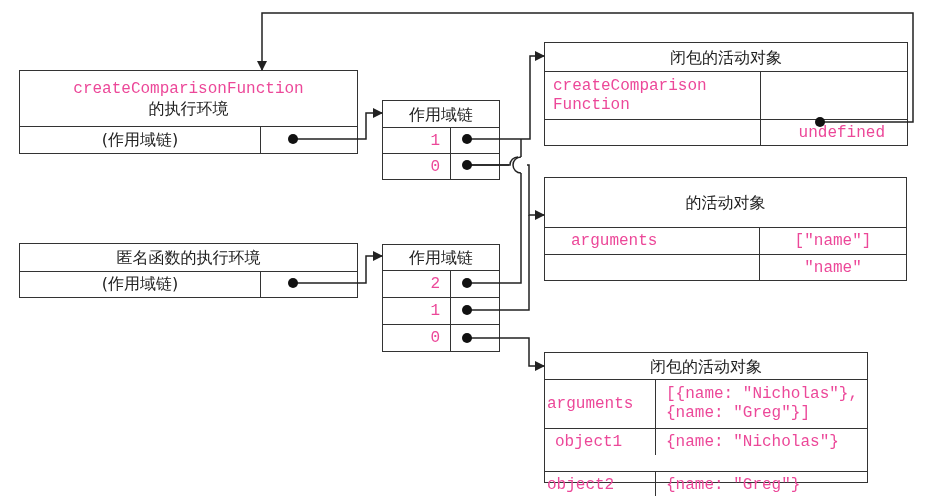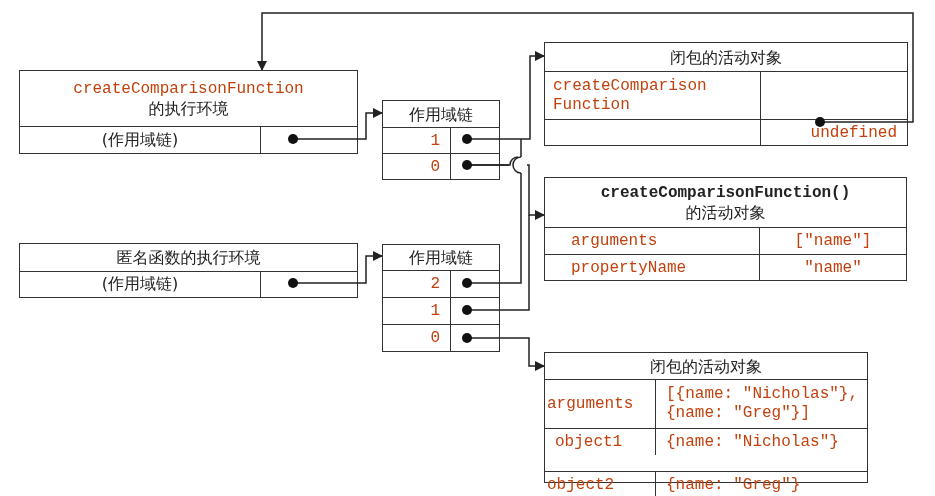--- a/index.html
+++ b/index.html
@@ -2,21 +2,21 @@
 <html><head>
 <meta charset="utf-8">
 <style>
   html, body { margin: 0; padding: 0; background: #ffffff; }
   body { width: 935px; height: 496px; position: relative; overflow: hidden;
          font-family: "Liberation Serif", "DejaVu Serif", serif; color: #222; }
   .box { position: absolute; border: 1.5px solid #333; box-sizing: border-box; background: #fff; }
   .row { position: absolute; left: 0; right: 0; border-top: 1.5px solid #333; box-sizing: border-box; }
   .cell { position: absolute; top: 0; bottom: 0; box-sizing: border-box; display: flex; align-items: center; }
   .vsep { border-left: 1.5px solid #333; }
-  .mono { font-family: "Liberation Mono", "DejaVu Sans Mono", monospace; font-size: 16px; color: #c2410c; }
+  .mono { font-family: "Liberation Mono", "DejaVu Sans Mono", monospace; font-size: 16px; color: #ec4899; }
   .cjk { font-family: "DejaVu Sans", "Liberation Sans", sans-serif; font-size: 16px; color: #222; }
   .hdr { position: absolute; left: 0; right: 0; top: 0; display: flex; flex-direction: column;
          align-items: center; justify-content: center; text-align: center; line-height: 19px; }
   .bold { font-weight: bold; color: #222; }
   .center { justify-content: center; }
   .right { justify-content: flex-end; padding-right: 10px; }
   .left { justify-content: flex-start; padding-left: 8px; }
   svg.wires { position: absolute; left: 0; top: 0; pointer-events: none; }
 </style>
 </head>
@@ -72,35 +72,33 @@
 <div class="box" style="left:544px; top:42px; width:364px; height:104px;">
   <div class="hdr cjk" style="height:28px;">闭包的活动对象</div>
   <div class="row" style="top:28px; height:48px;">
     <div class="cell mono left" style="left:0; width:215px; flex-direction:column; align-items:flex-start; justify-content:center; line-height:19px;">
       <span>createComparison</span>
       <span>Function</span>
     </div>
     <div class="cell vsep" style="left:215px; right:0;"></div>
   </div>
   <div class="row" style="top:76px; height:26px;">
-    <div class="cell vsep mono right" style="left:215px; right:0;padding-left:8px;">undefined</div>
+    <div class="cell vsep mono right" style="left:215px; right:12px;padding-left:8px;">undefined</div>
   </div>
 </div>
 
 <div class="box" style="left:544px; top:177px; width:363px; height:104px;">
   <div class="hdr" style="height:49px;">
-    <span class="mono bold">createComparisonFunction()</span>
     <span class="cjk">的活动对象</span>
   </div>
   <div class="row" style="top:49px; height:27px;">
     <div class="cell mono left" style="left:0; width:214px; padding-left:26px;">arguments</div>
     <div class="cell vsep mono center" style="left:214px; right:0;">["name"]</div>
   </div>
   <div class="row" style="top:76px; height:26px;">
-    <div class="cell mono left" style="left:0; width:214px; padding-left:26px;">propertyName</div>
     <div class="cell vsep mono center" style="left:214px; right:0;">"name"</div>
   </div>
 </div>
 
 <div class="box" style="left:544px; top:352px; width:324px; height:131px;">
   <div class="hdr cjk" style="height:26px;">闭包的活动对象</div>
   <div class="row" style="top:26px; height:49px;">
     <div class="cell mono" style="left:0; width:110px; padding-left:2px;">arguments</div>
     <div class="cell vsep mono" style="left:110px; right:0; flex-direction:column; align-items:flex-start; justify-content:center; padding-left:10px; line-height:19px;">
       <span>[{name: "Nicholas"},</span>

